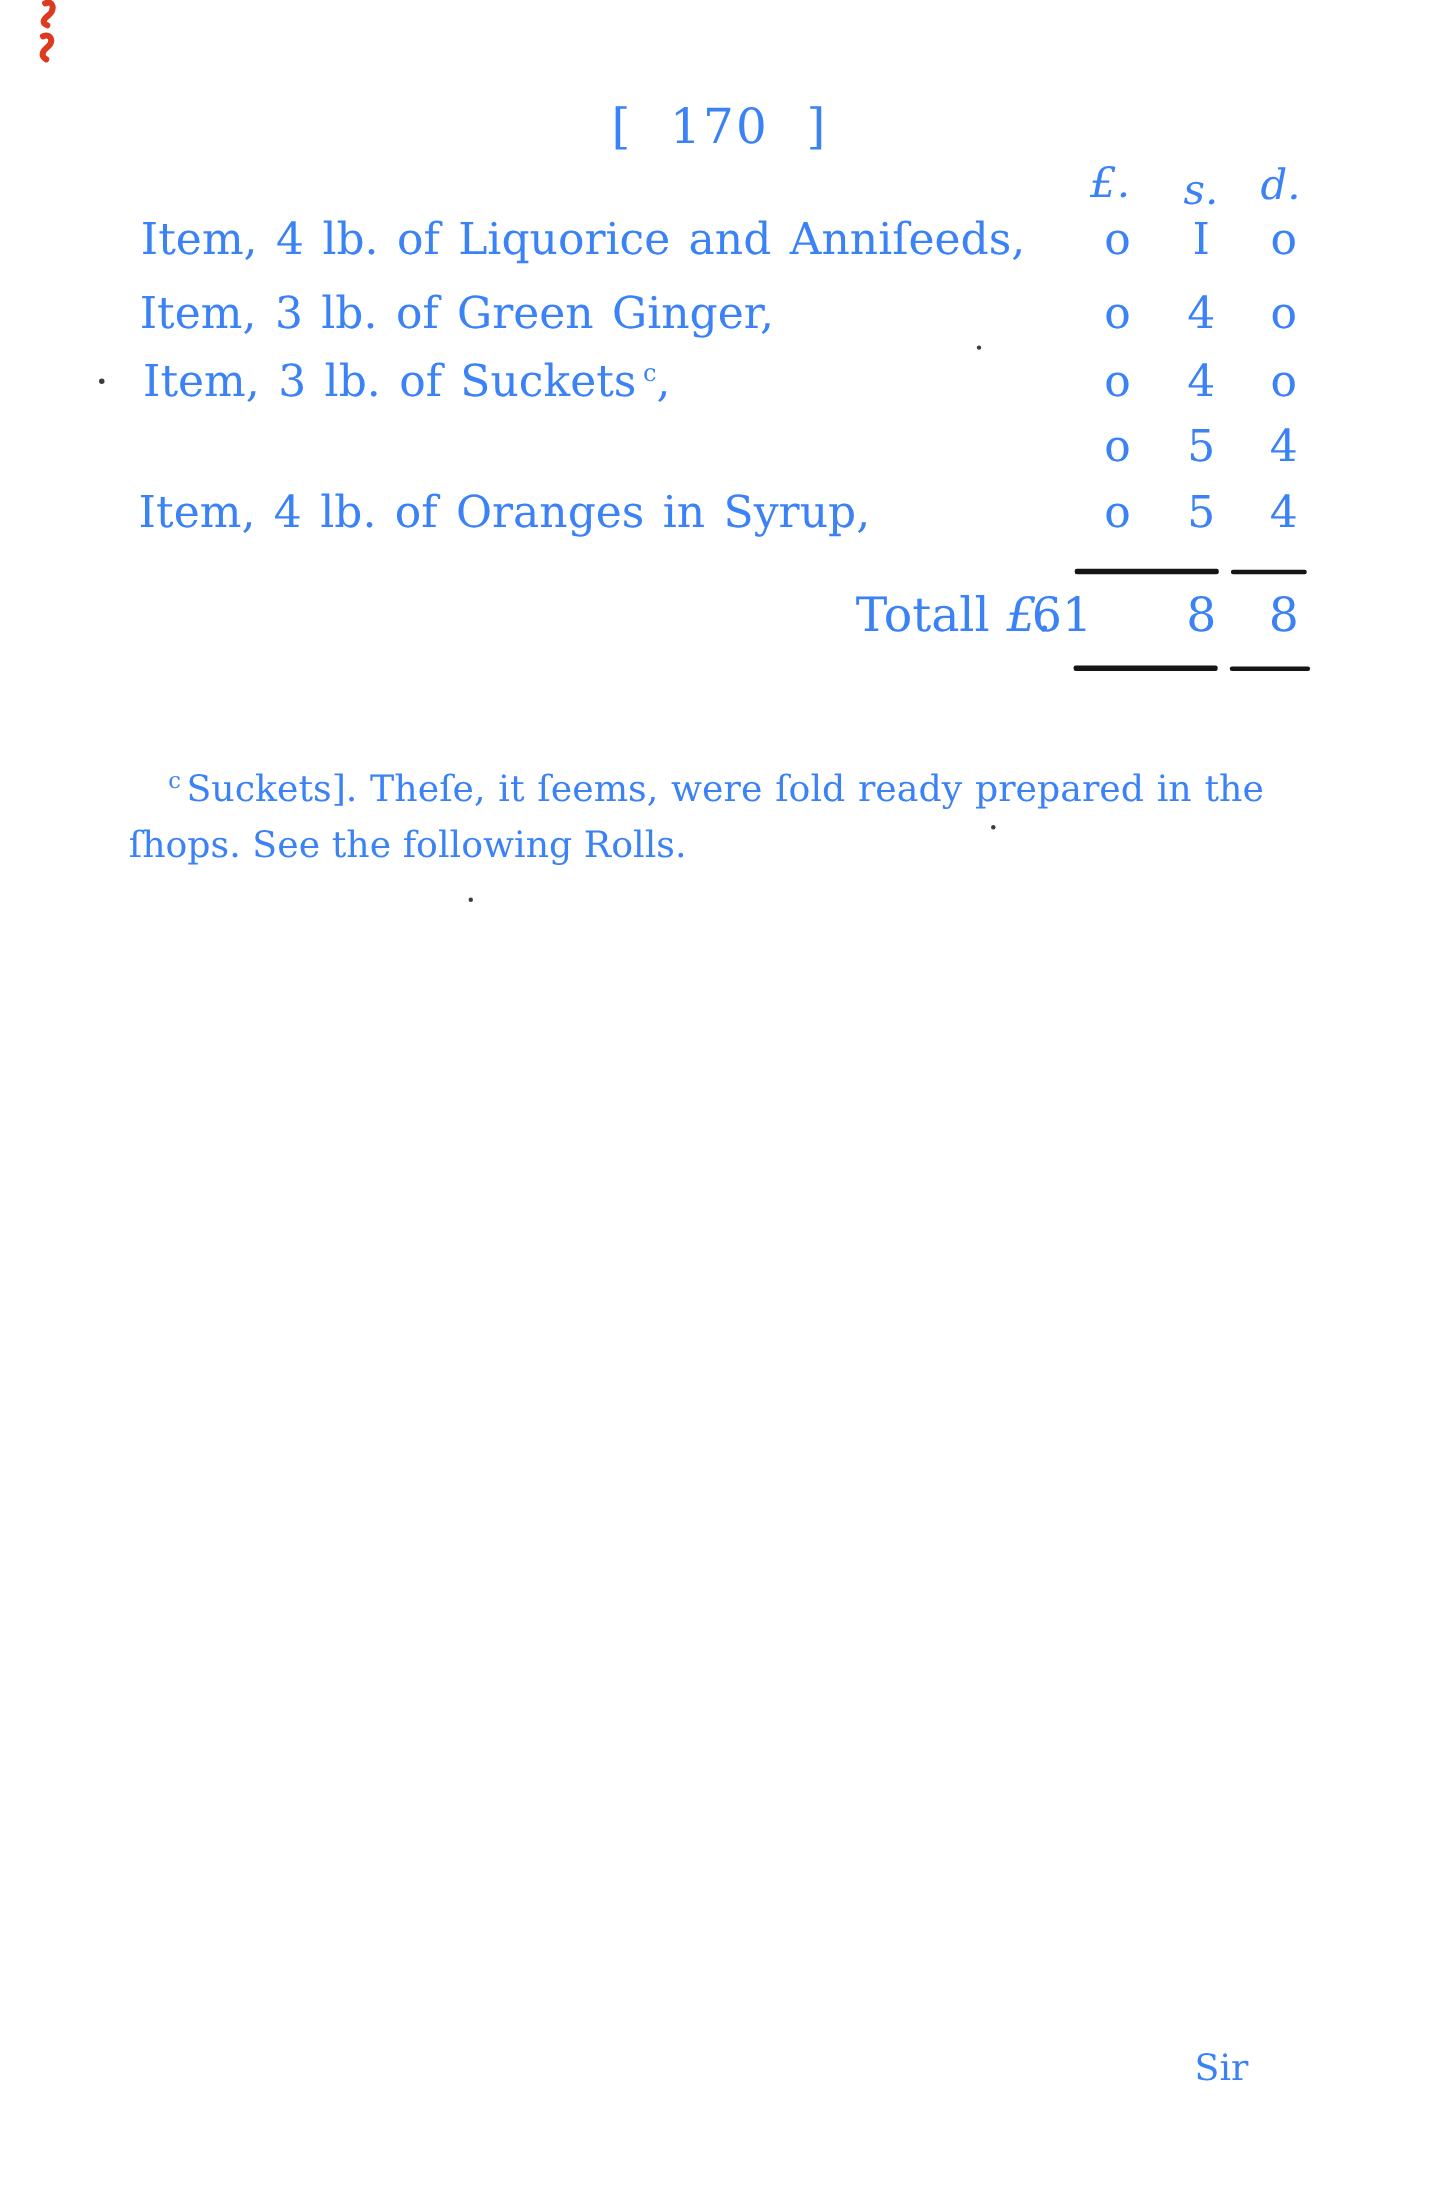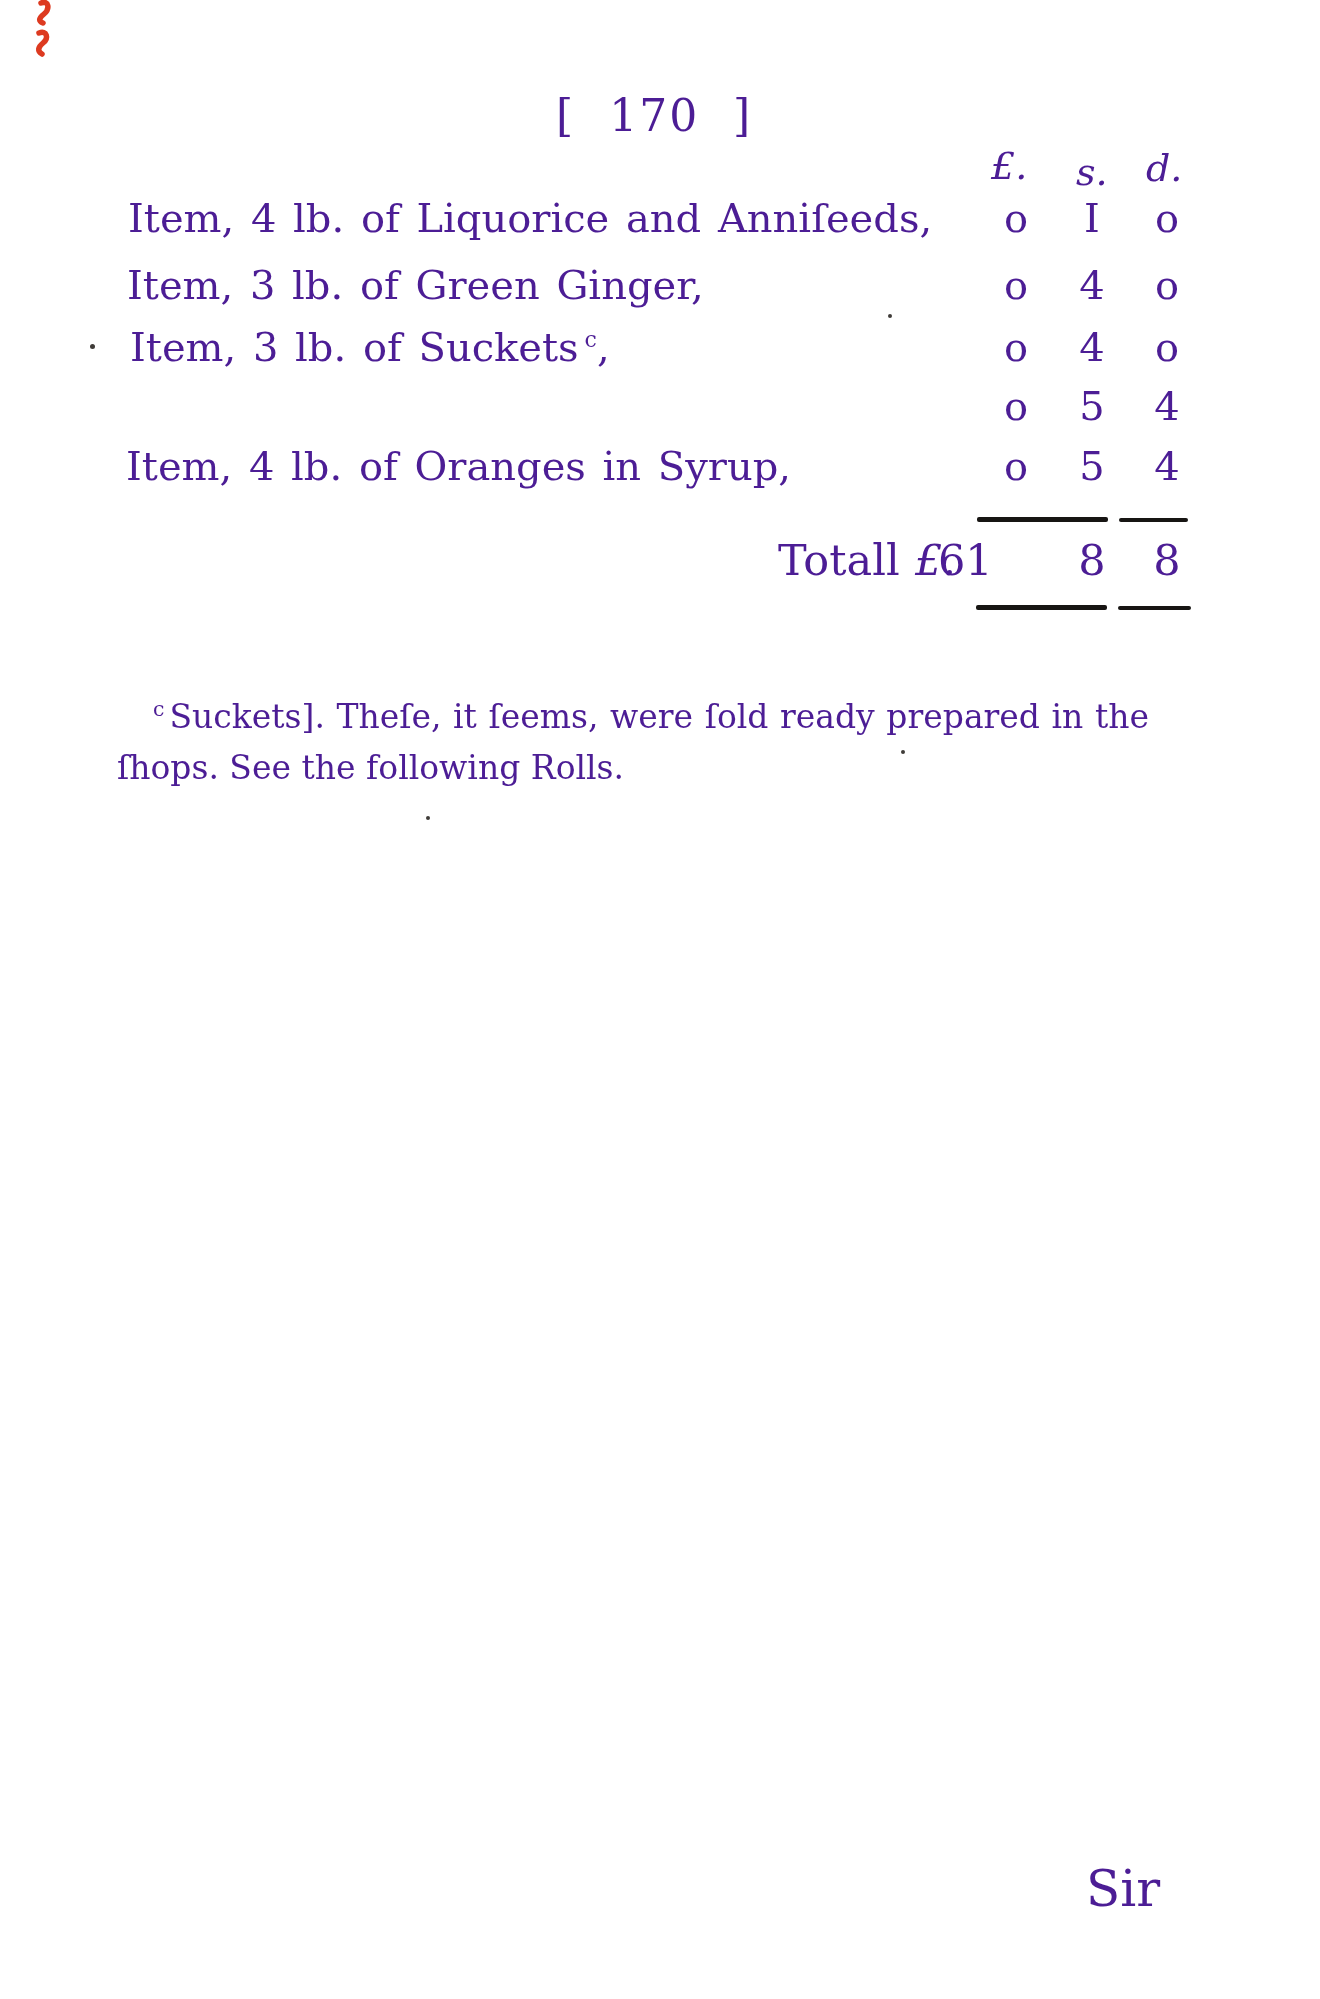--- a/index.html
+++ b/index.html
@@ -1,21 +1,21 @@
 <!DOCTYPE html>
 <html><head>
 <meta charset="utf-8">
 <style>
   html,body{margin:0;padding:0;background:#ffffff;}
   .page{
     position:relative;
     width:1320px;height:1999px;
     background:#ffffff;
     font-family:"DejaVu Serif","Liberation Serif",serif;
-    color:#4c1d95;
+    color:#3b82f6;
     overflow:hidden;
   }
   .abs{position:absolute;}
   .nowrap{white-space:nowrap;}
   
   .page-head{font-size:44px;word-spacing:18px;letter-spacing:2px;}
   
   .cur-head{font-style:italic;font-size:38px;}
   
   .item-row{height:56px;font-size:40px;}
@@ -26,21 +26,21 @@
   .col-d{left:1139px;}
   sup.note-ref{font-size:0.55em;vertical-align:super;margin-left:6px;}
   
   .total-row{font-size:43px;}
   .rule{background:#171513;height:5px;border-radius:2px;}
   
   .footnote{font-size:33px;}
   .fn1{width:996px;text-align:justify;text-align-last:justify;}
   sup.fn-marker{font-size:0.62em;vertical-align:super;margin-right:5px;}
   
-  .catchword{font-size:50px;}
+  .catchword{font-size:33px;}
   .speck{position:absolute;background:#3f3b38;border-radius:50%;}
 </style>
 </head>
 <body>
 
 <div class="page">
 
   <svg class="abs" style="left:28px;top:0;" width="40" height="64" viewBox="0 0 40 64">
     <path d="M13 3 C21 0 22 9 16 14 C11 18 10 21 15 23" fill="none" stroke="#dd3a20" stroke-width="5.5" stroke-linecap="round"></path>
     <path d="M11 33 C19 30 21 38 15 43 C10 47 9 51 14 54" fill="none" stroke="#dd3a20" stroke-width="5.5" stroke-linecap="round"></path>

